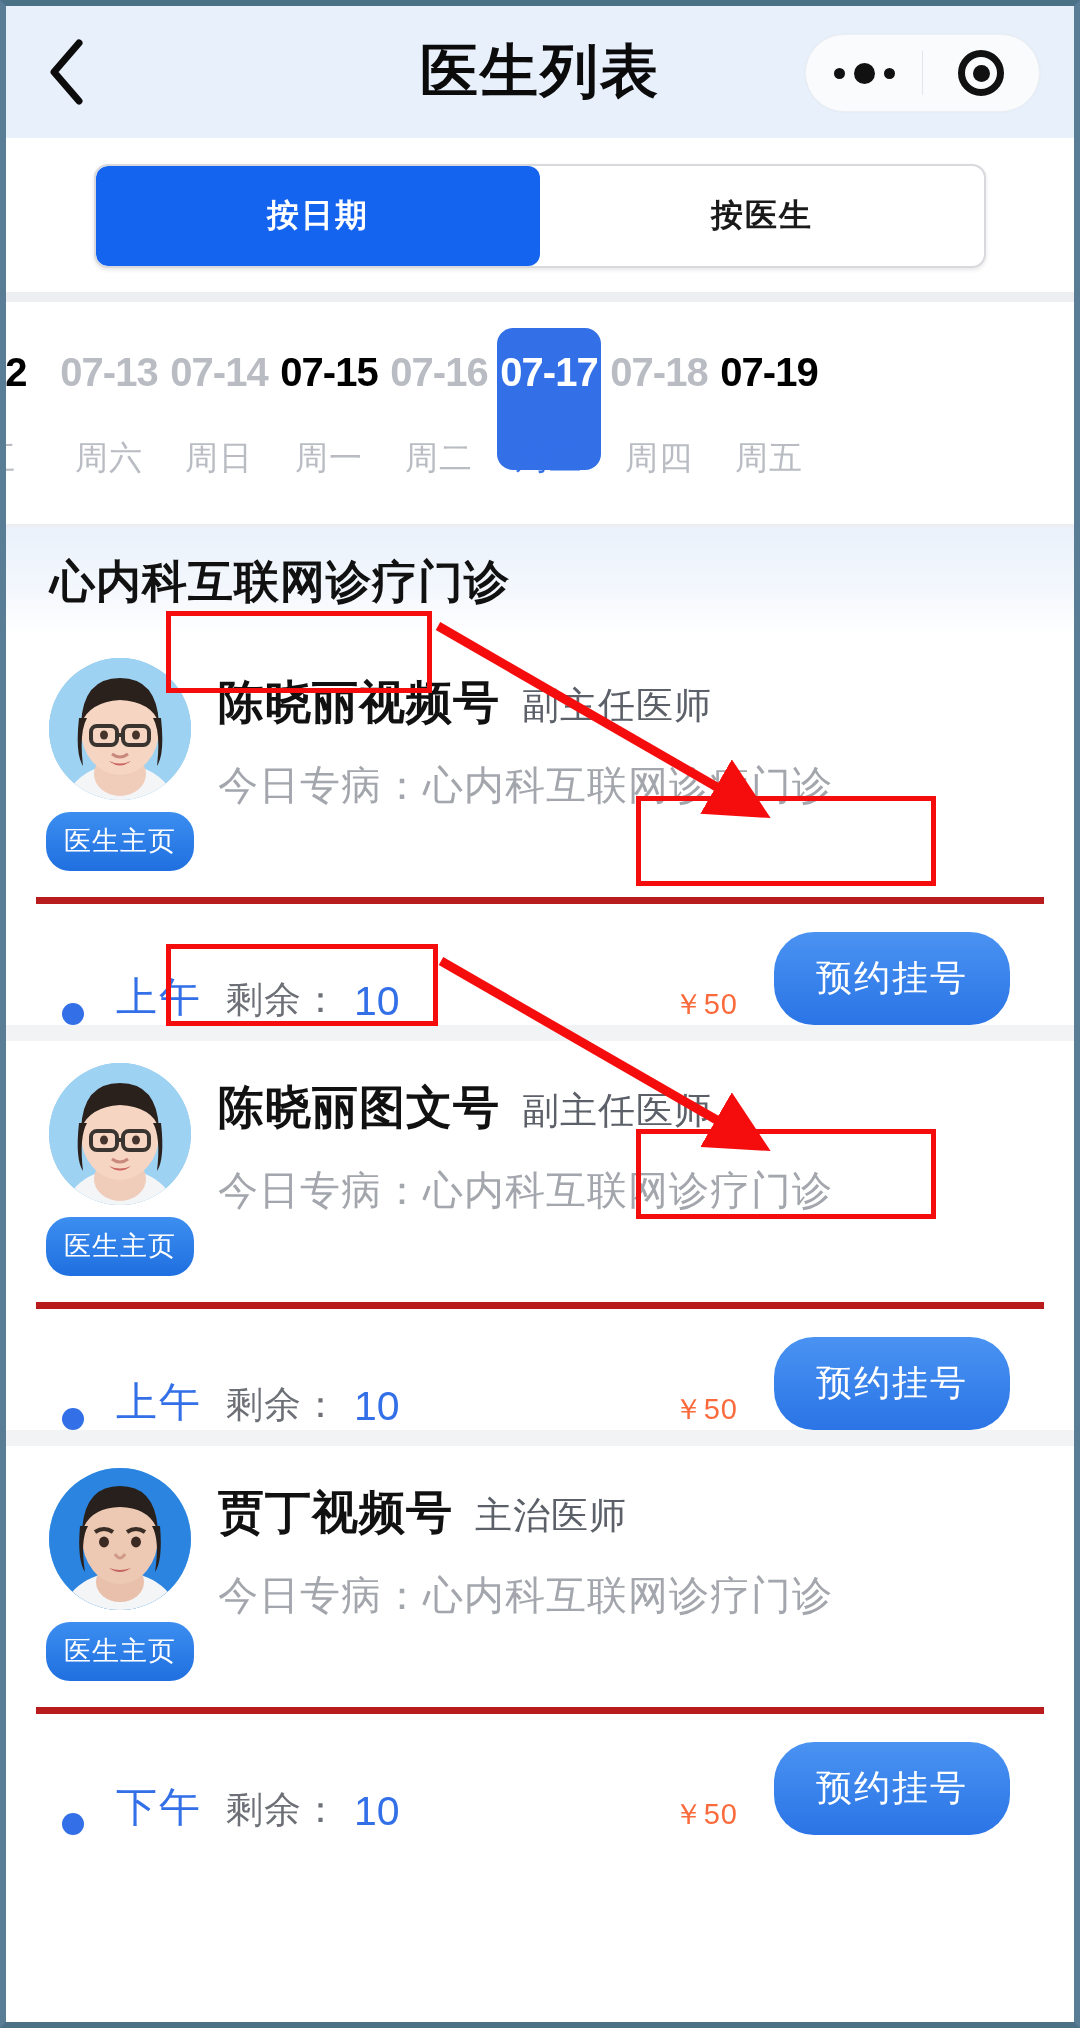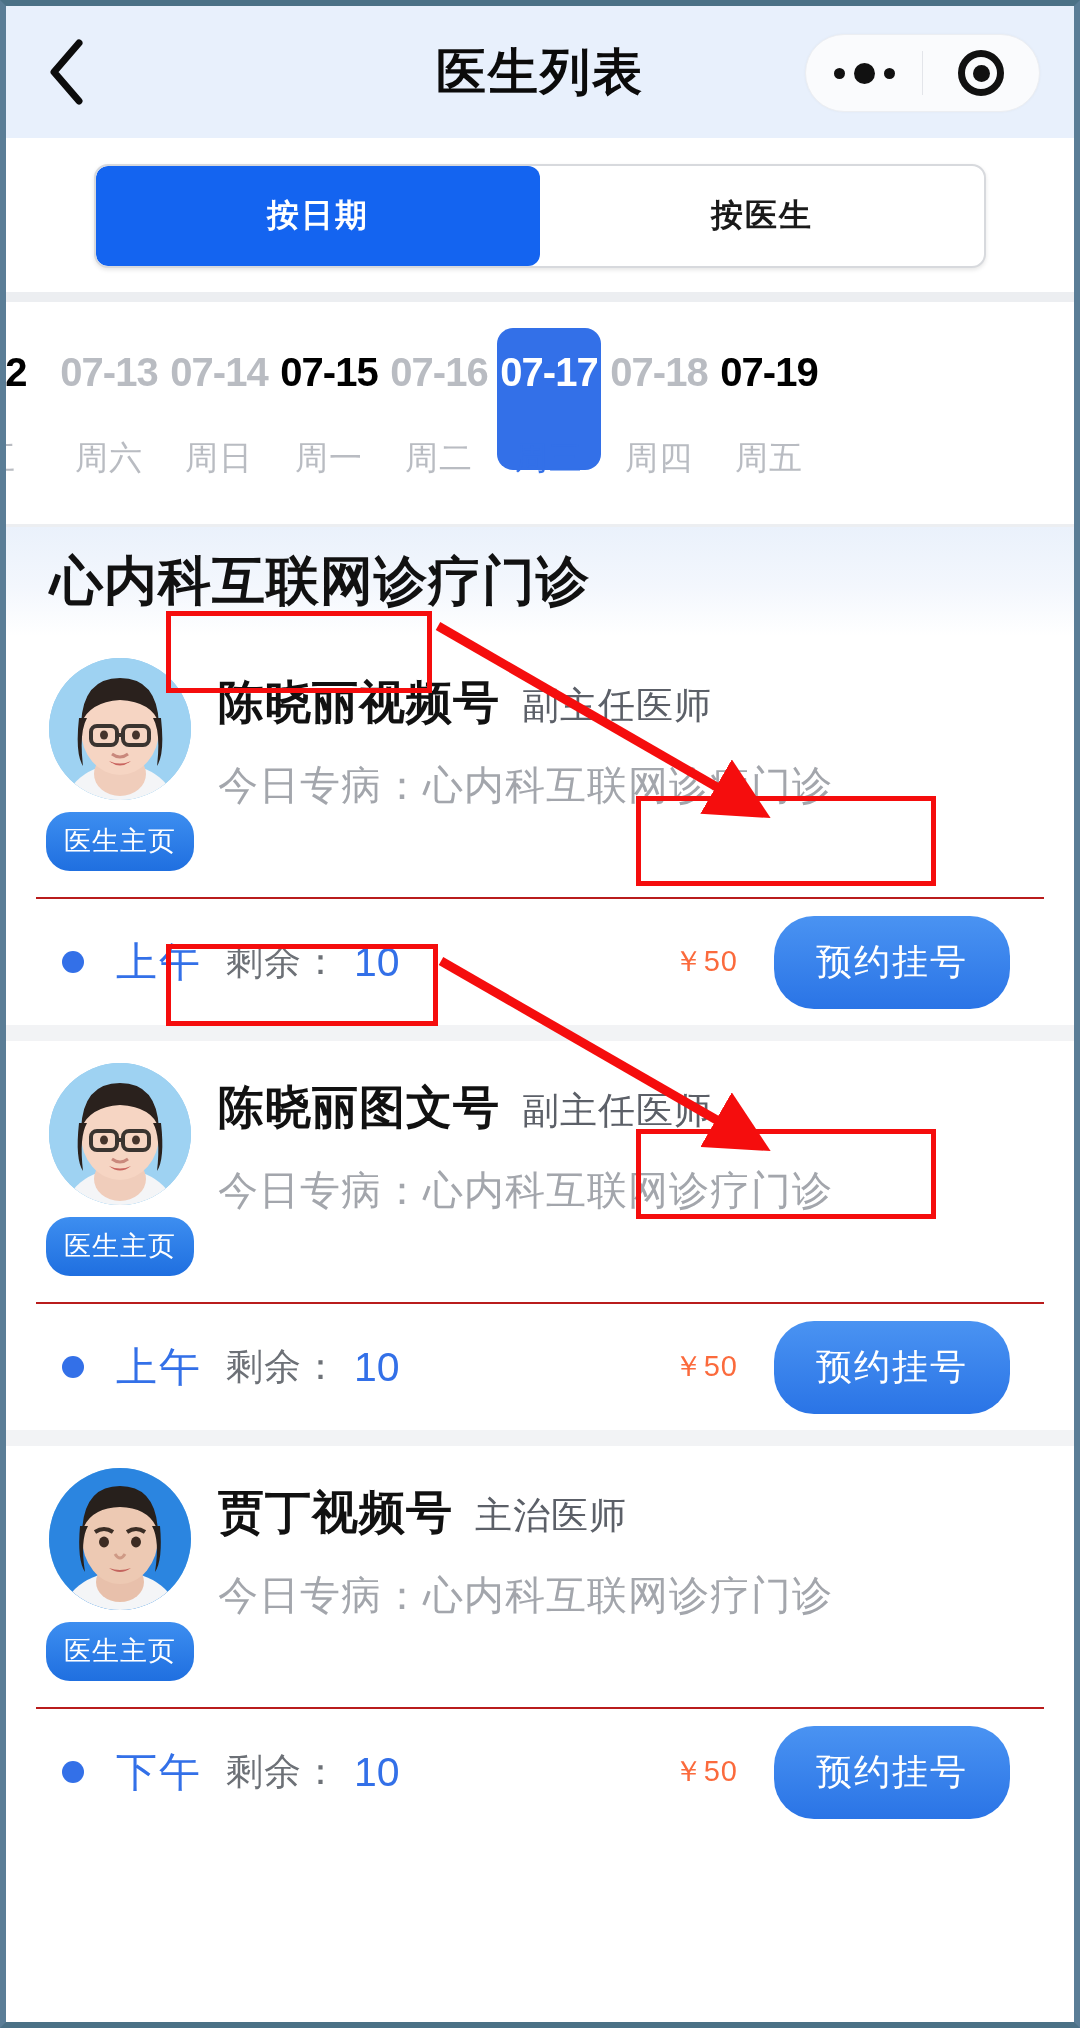--- a/index.html
+++ b/index.html
@@ -29,21 +29,21 @@
   }
   .nav-back {
     width: 120px; height: 100%;
     display: flex; align-items: center; justify-content: center;
     font-size: 0;
   }
   .nav-back svg { display: block; }
   .nav-title {
     position: absolute; left: 0; right: 0;
     text-align: center;
-    font-size: 50px; font-weight: 700; color: #0b0b0b;
+    font-size: 58px; font-weight: 700; color: #0b0b0b;
     letter-spacing: 2px;
     pointer-events: none;
   }
   .capsule {
     position: absolute; right: 34px; top: 28px;
     width: 235px; height: 78px;
     background: #fafbfd;
     border: 1px solid #eceef2;
     border-radius: 40px;
     display: flex; align-items: center;
@@ -140,21 +140,21 @@
 
   
   .dept {
     height: 112px;
     background: linear-gradient(180deg,#eaf1fb 0%, #f3f7fd 55%, #ffffff 100%);
     display: flex; align-items: center;
     padding-left: 44px;
     border-top: 3px solid #eceef1;
   }
   .dept-title {
-    font-size: 53px; font-weight: 700; color: #111;
+    font-size: 45px; font-weight: 700; color: #111;
     letter-spacing: 1px;
   }
 
   
   .card { background: #fff; }
   .card-sep { height: 16px; background: #f2f3f5; }
   .doc-row {
     display: flex;
     padding: 22px 30px 14px 30px;
     position: relative;
@@ -193,24 +193,24 @@
   }
   .doc-title {
     font-size: 37px; color: #5c6068; letter-spacing: 1px;
   }
   .doc-spec {
     margin-top: 24px;
     font-size: 40px; color: #a3a6ac; letter-spacing: 1px;
   }
 
   .sched {
-    border-top: 2px solid #b91c1c;
+    border-top: 7px solid #b91c1c;
     margin: 12px 30px 0 30px;
     height: 128px;
-    display: flex; align-items: center;
+    display: flex; align-items: flex-end;
     position: relative;
   }
   .sch-dot {
     width: 22px; height: 22px; border-radius: 50%;
     background: #3370e8;
     margin-left: 26px;
   }
   .sch-period {
     font-size: 41px; color: #3370e8; font-weight: 400;
     margin-left: 32px; letter-spacing: 2px;

